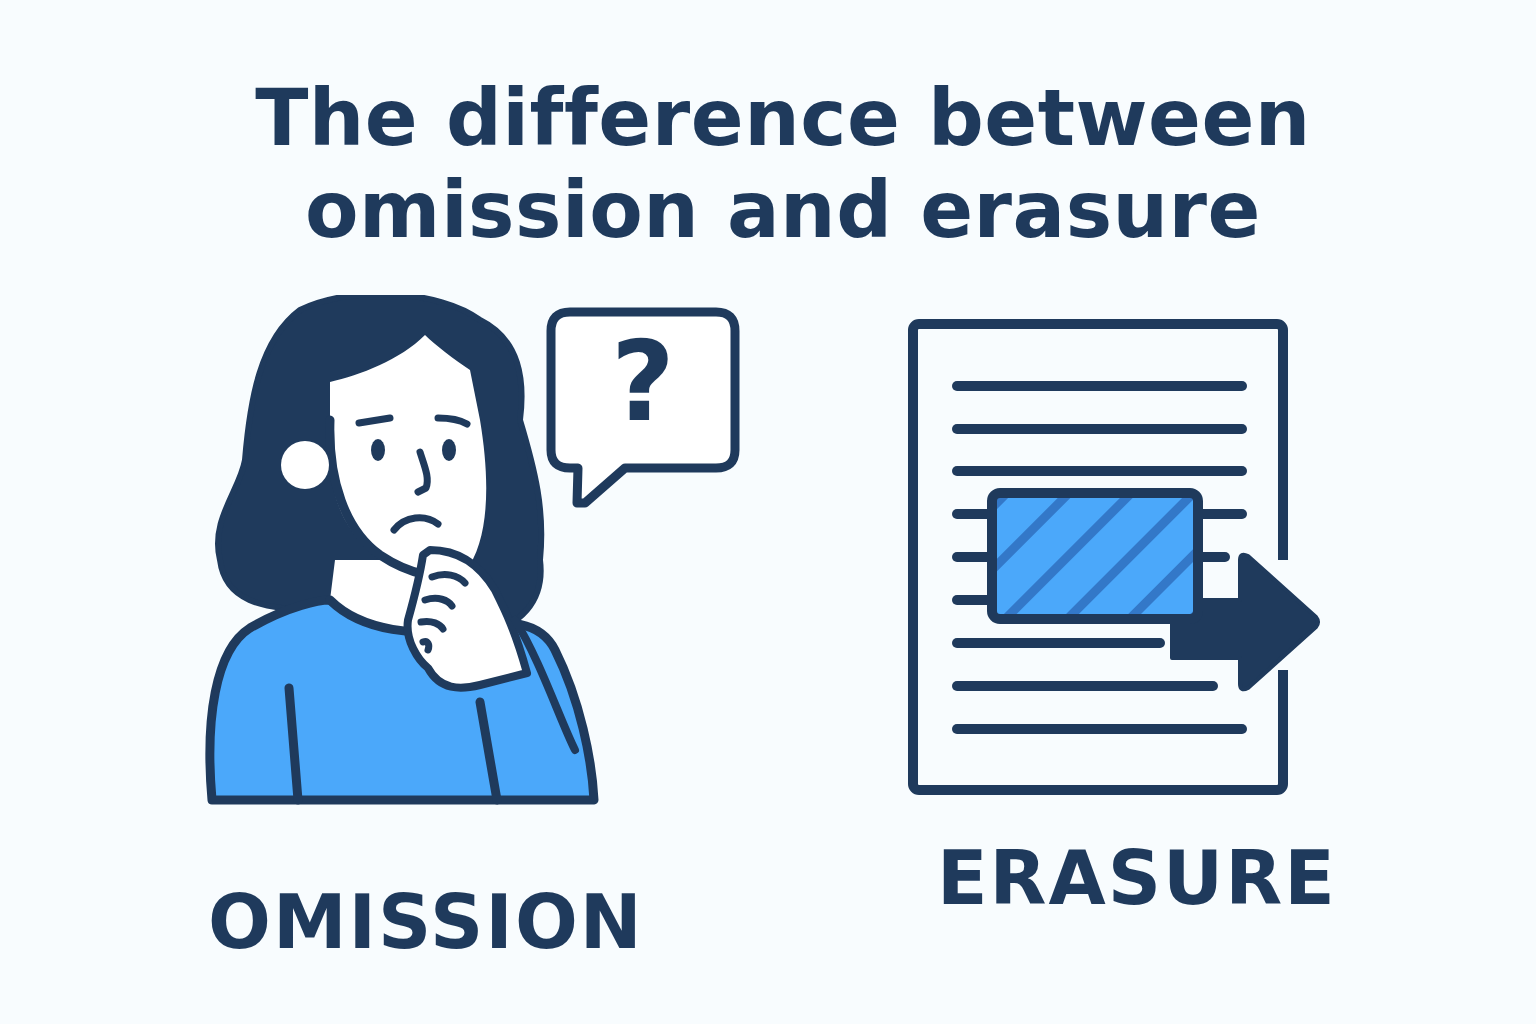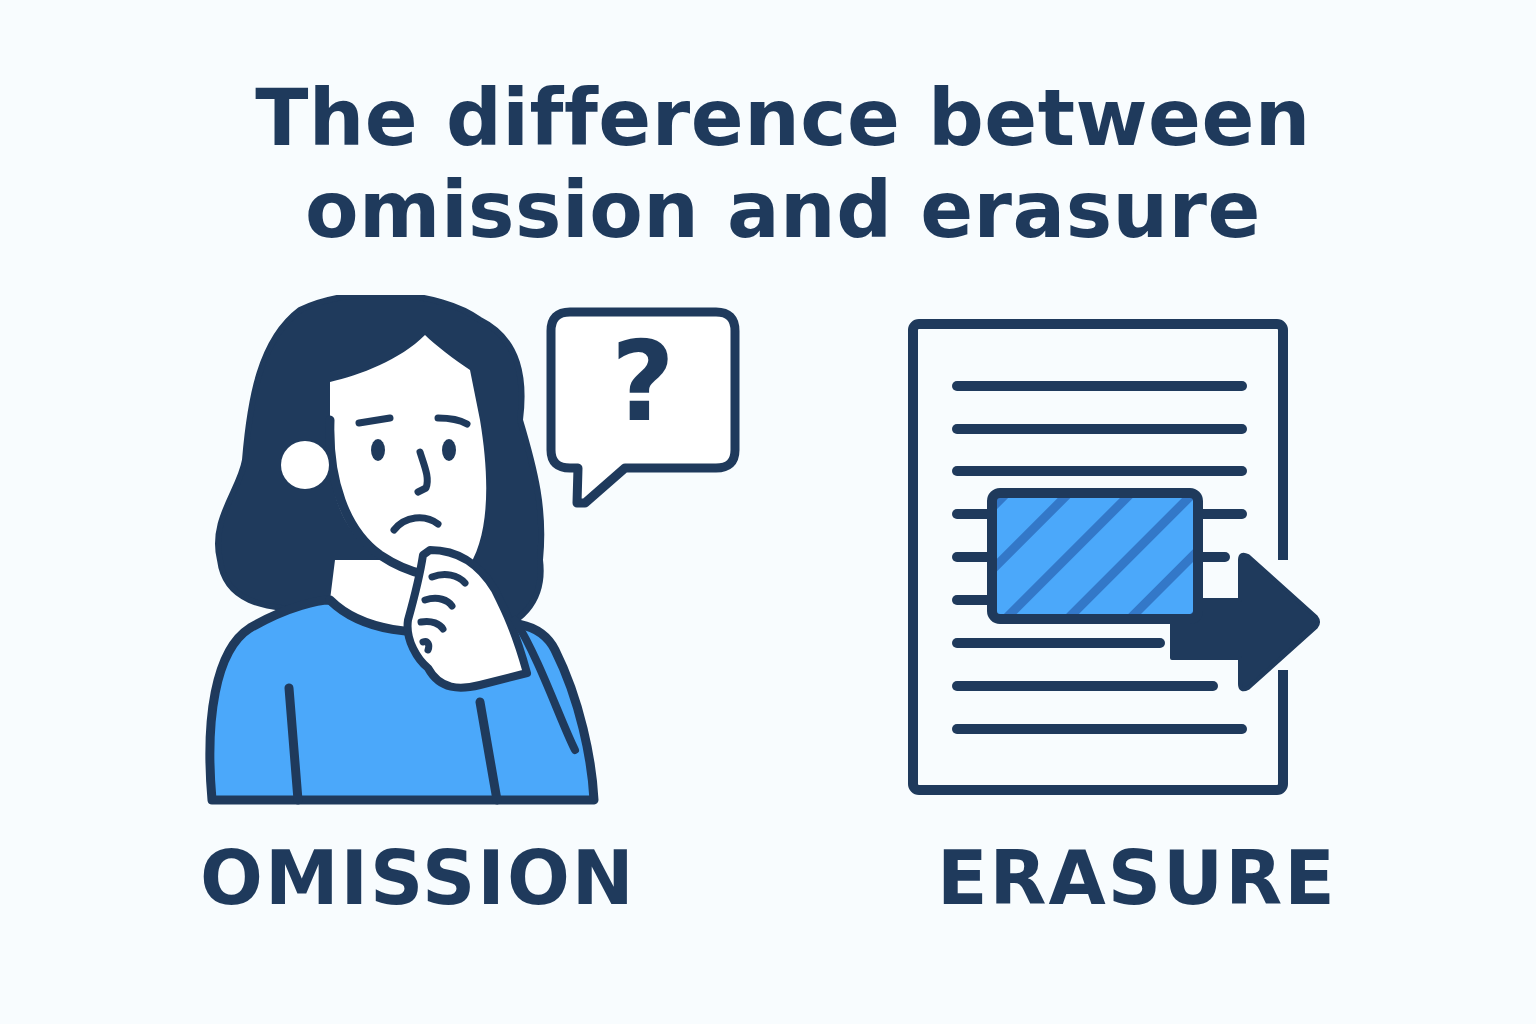--- a/index.html
+++ b/index.html
@@ -109,14 +109,14 @@
       <line x1="957" y1="729" x2="1242" y2="729"></line>
     </g>
   </g>
 
   <path d="M1172 600 L 1240 600 L 1240 560 Q 1240 552 1248 556 L 1316 617
            Q 1320 622 1316 627 L 1248 688 Q 1240 692 1240 684 L 1240 658 L 1172 658 Z" fill="#1F3A5C" stroke="#1F3A5C" stroke-width="4" stroke-linejoin="round"></path>
 
   <rect x="992" y="493" width="206" height="126" rx="8" ry="8" fill="url(#hatch)" stroke="#1F3A5C" stroke-width="10"></rect>
 </svg>
 
-<div class="label" style="left:200px;">OMISSION</div>
+<div class="label" style="left:208px;margin-top:44px;">OMISSION</div>
 <div class="label" style="left:937px;">ERASURE</div>
 
 </body></html>

